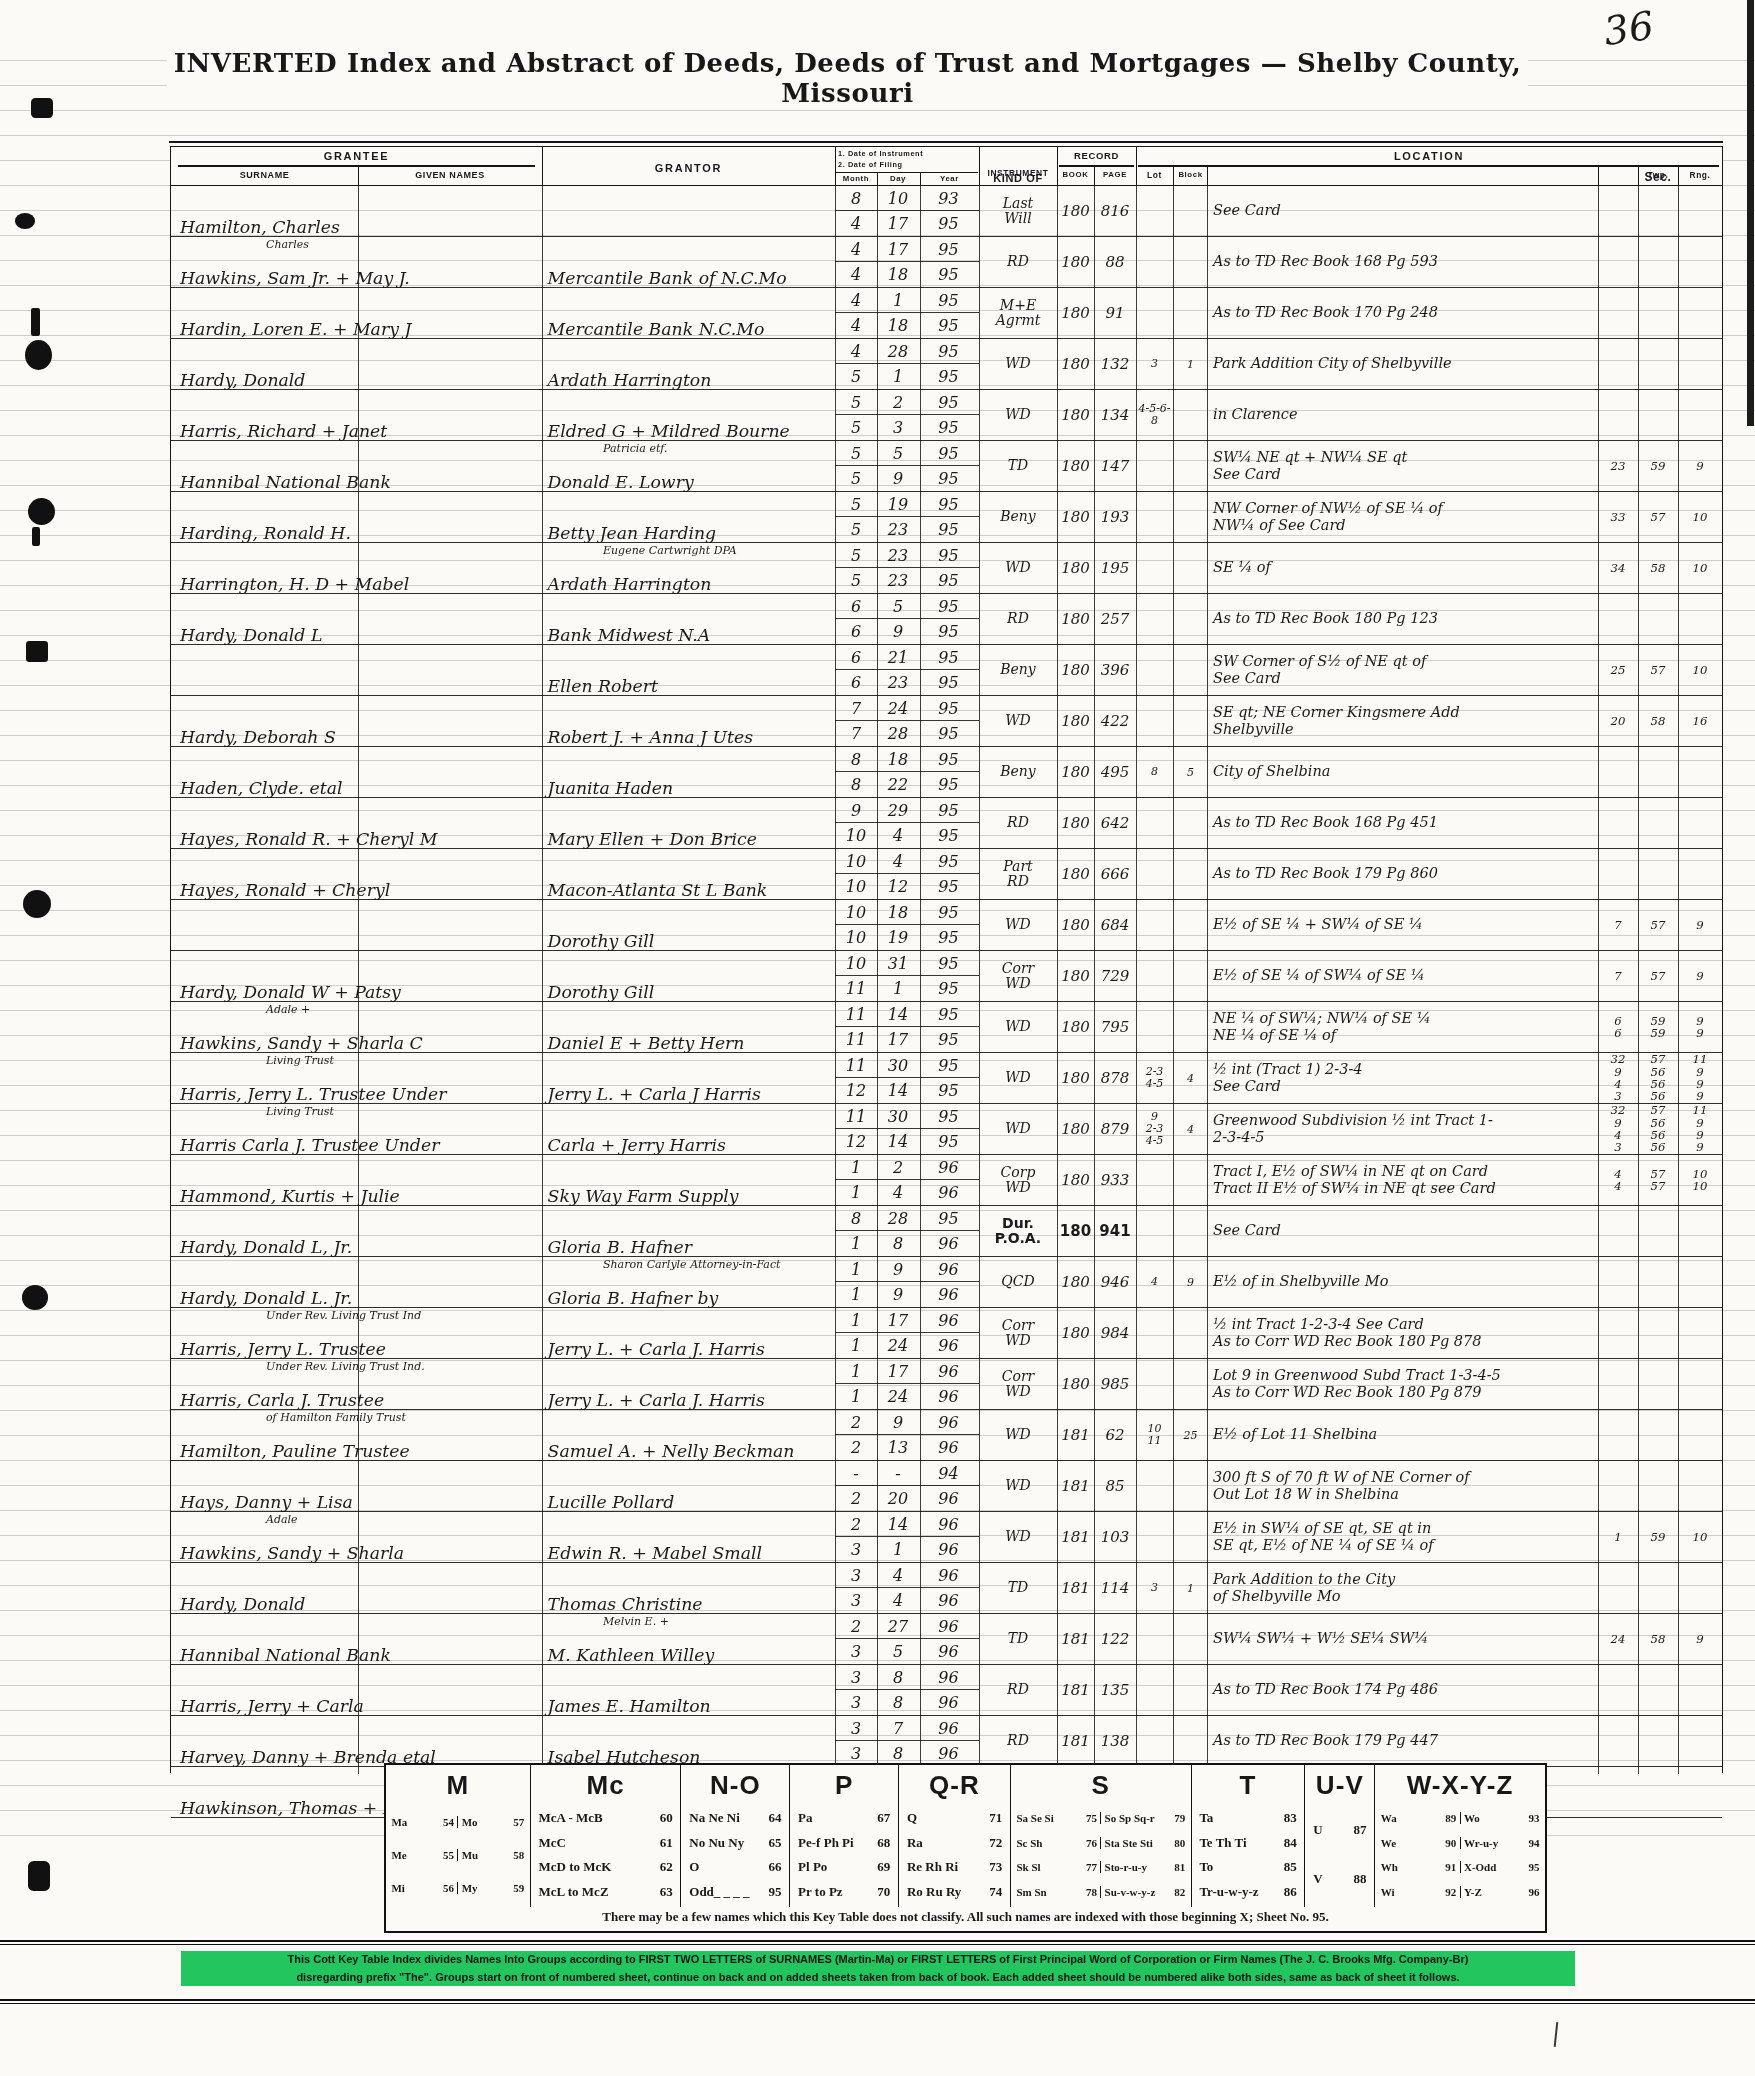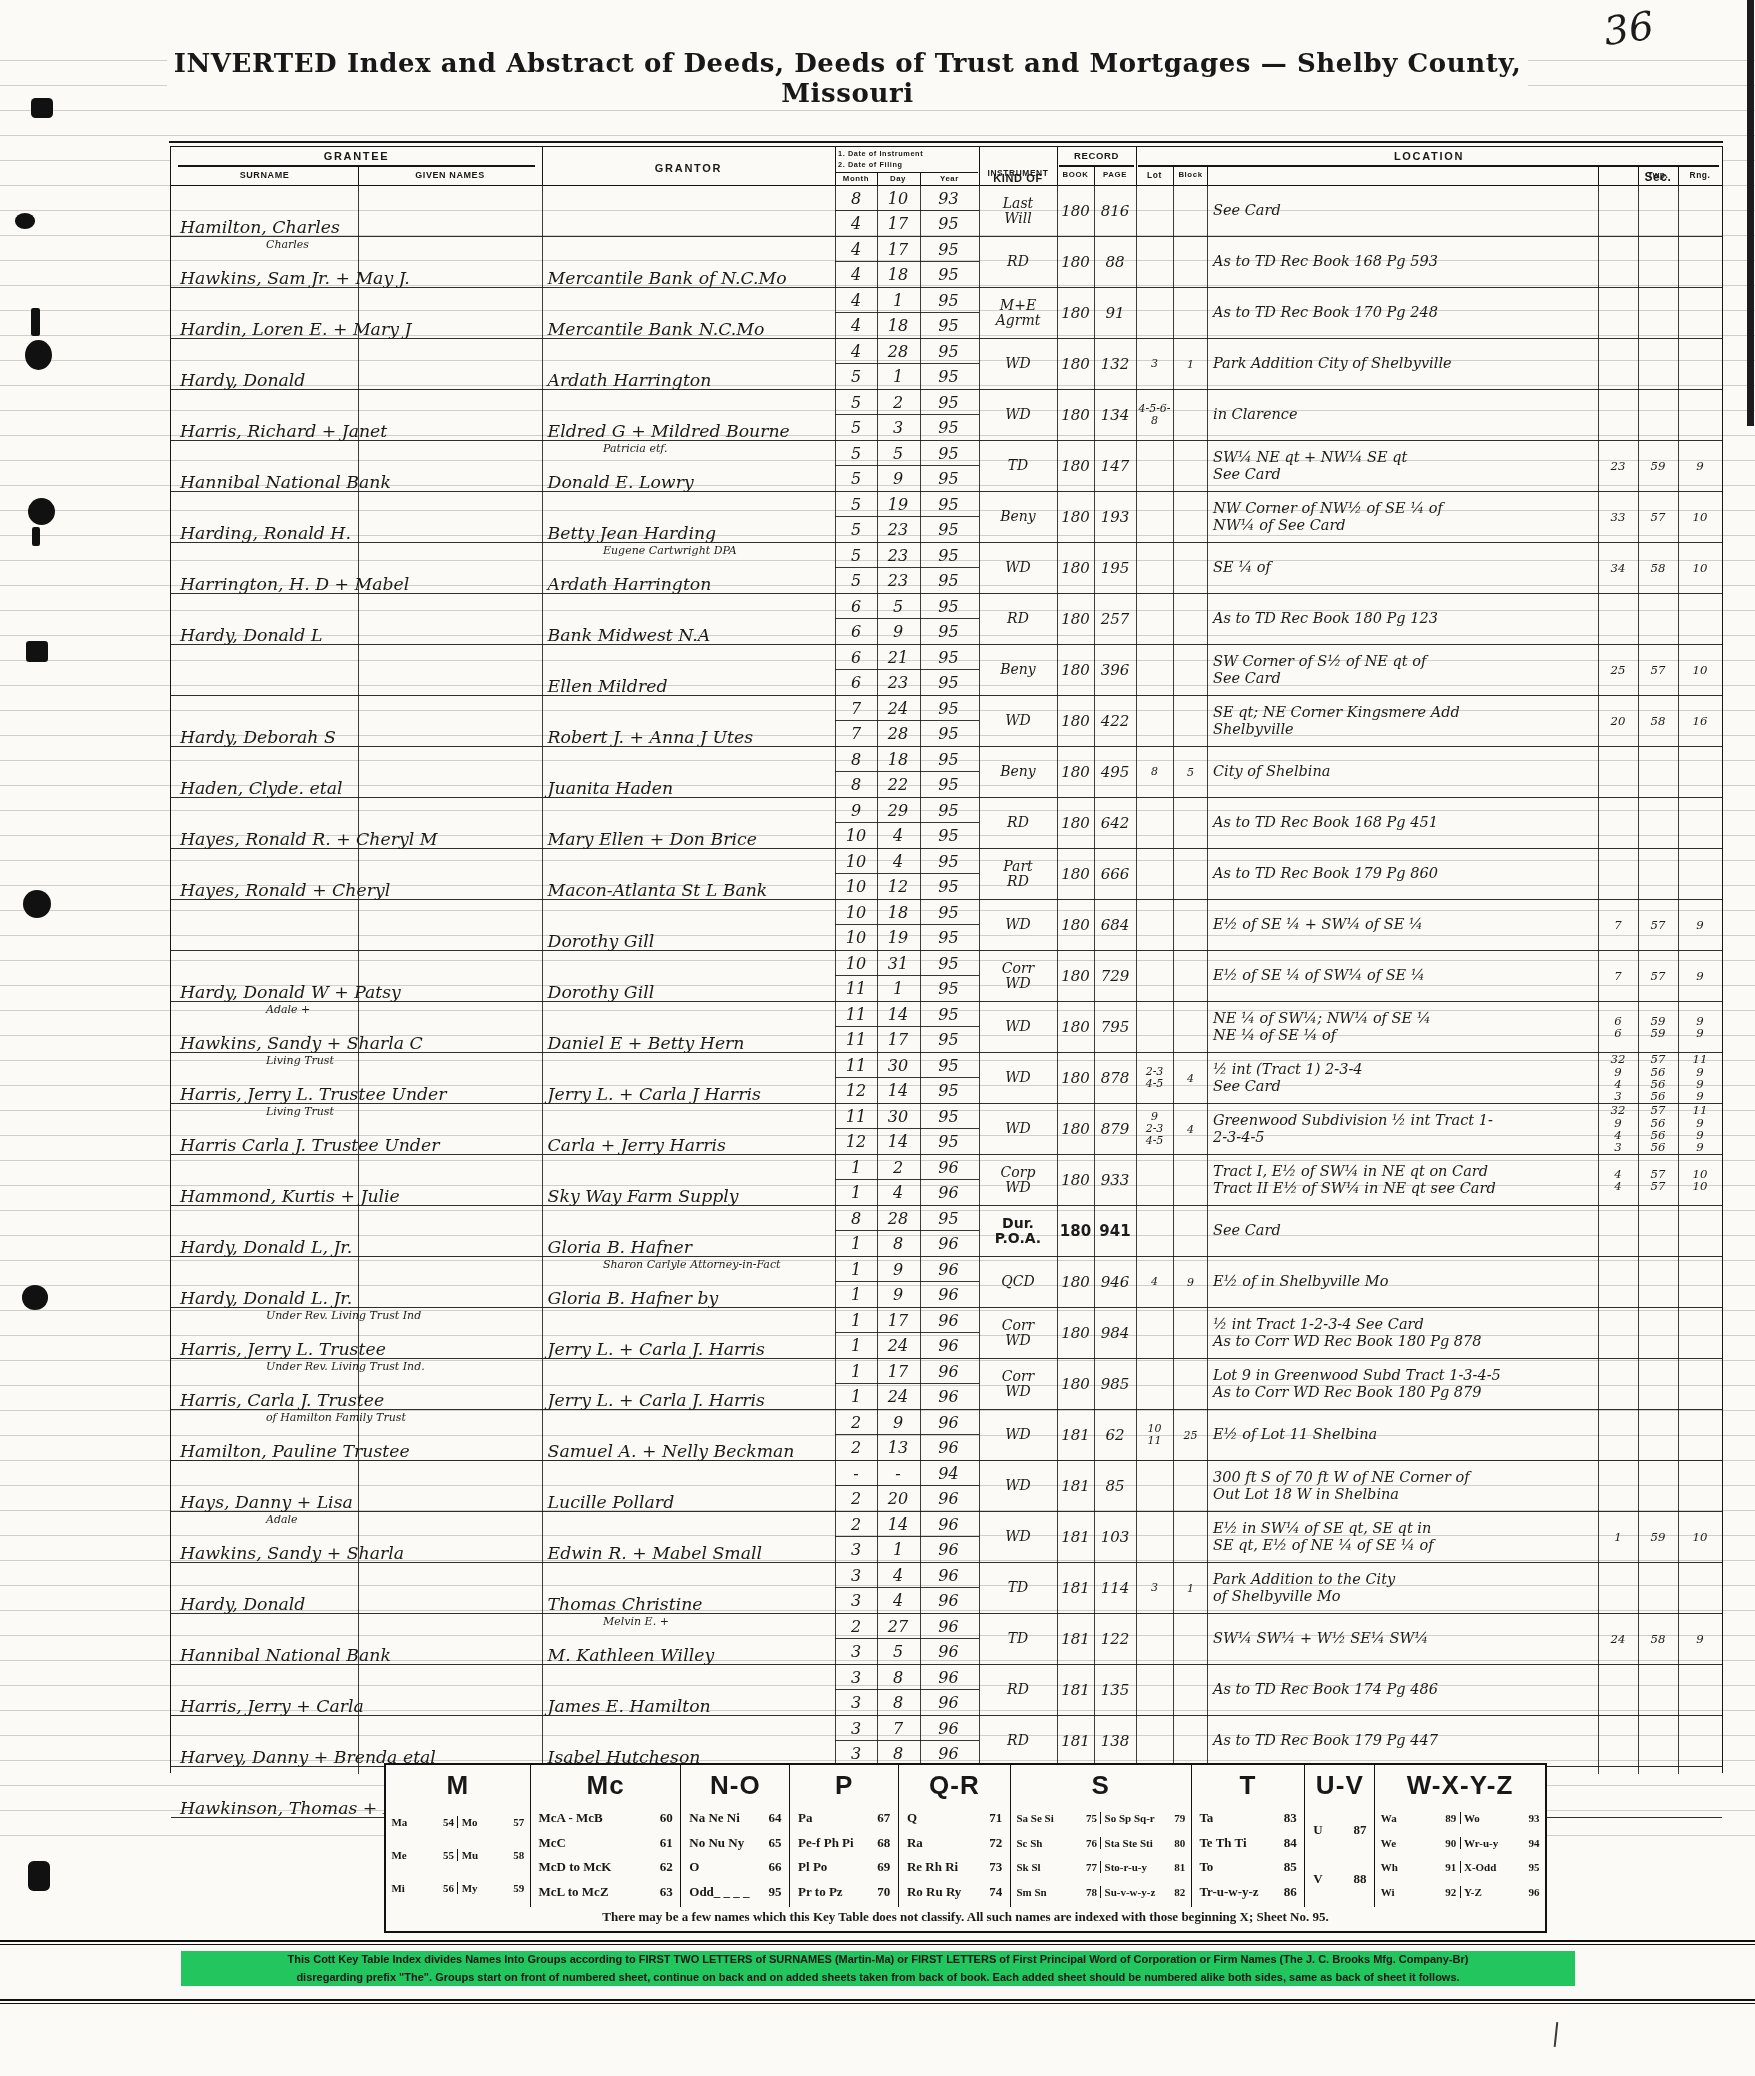--- a/index.html
+++ b/index.html
@@ -442,21 +442,21 @@
           <div class="c blk hw"></div>
           <div class="c desc hw">As to TD Rec Book 180 Pg 123</div>
           <div class="c sec hw"></div>
           <div class="c twp hw"></div>
           <div class="c rng hw"></div>
         </div>
 
         <div class="entry">
           <div class="c grantor">
             <span class="note hw"></span>
-            <span class="main hw">Ellen Mildred</span>
+            <span class="main hw">Ellen Robert</span>
           </div>
           <div class="dates">
             <div class="drow first">
               <span class="dm hw">6</span>
               <span class="dd hw">21</span>
               <span class="dy hw">95</span>
             </div>
             <div class="drow">
               <span class="dm hw">6</span>
               <span class="dd hw">23</span>

